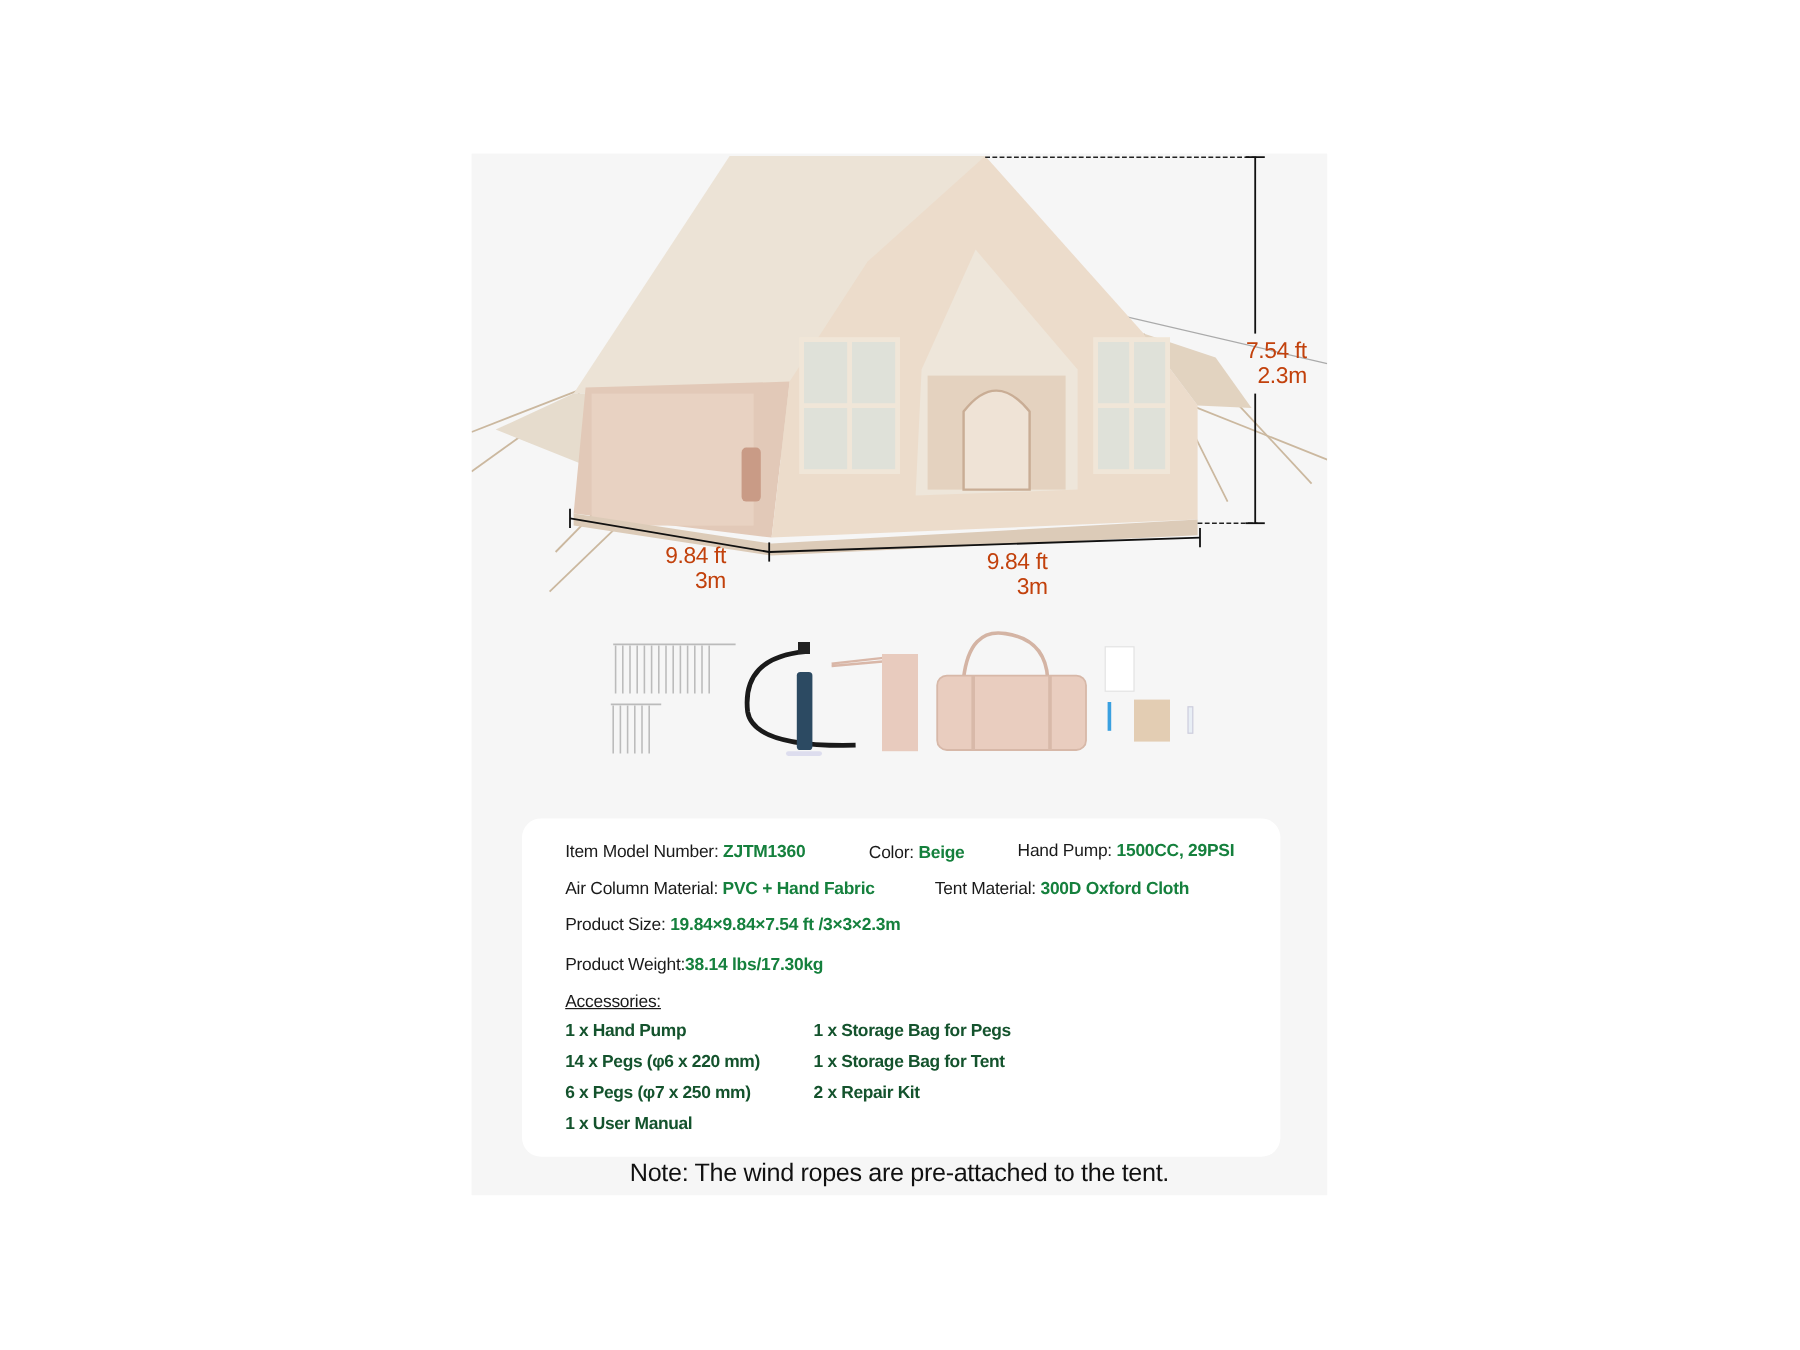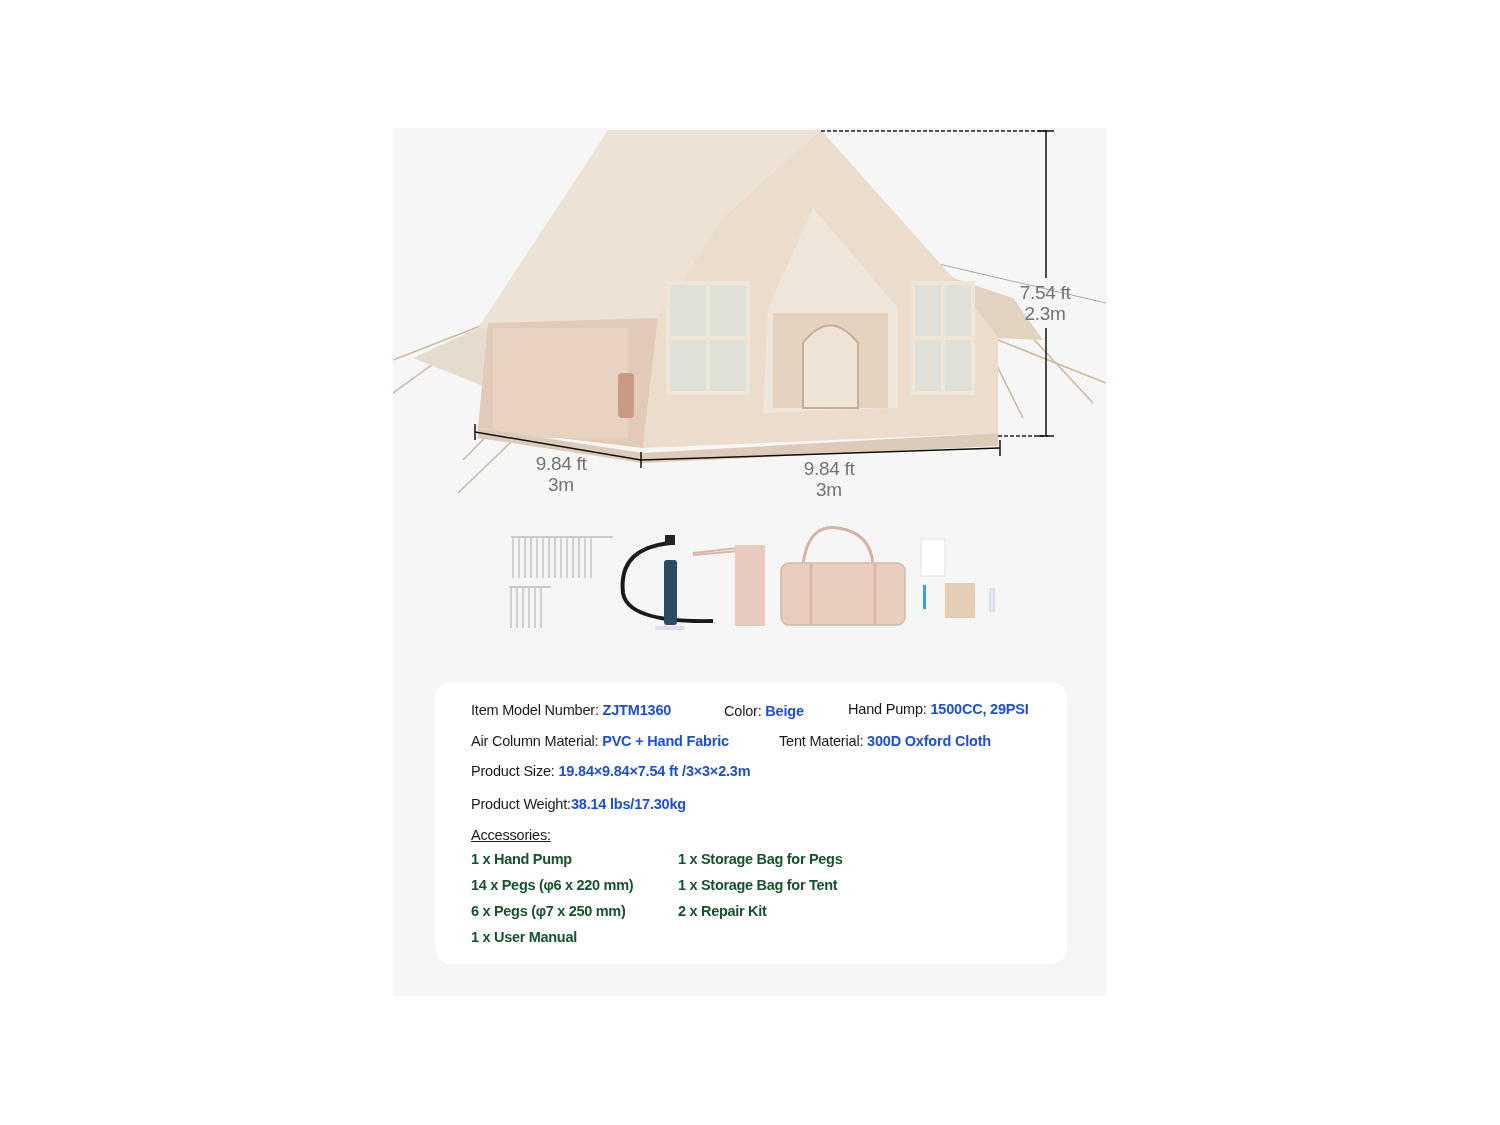--- a/index.html
+++ b/index.html
@@ -1,23 +1,23 @@
 <!DOCTYPE html>
 <html><head>
   <meta charset="utf-8">
   <style>
     html, body { margin:0; padding:0; }
     body { width:1500px; height:1125px; background:#ffffff; position:relative; overflow:hidden; font-family:"Liberation Sans", sans-serif; }
     .panel { position:absolute; left:393px; top:128px; width:713px; height:868px; background:#f6f6f6; }
     .scene { position:absolute; left:0; top:0; width:713px; height:520px; }
-    .dim-label { position:absolute; font-size:19px; line-height:21px; color:#737373; text-align:center; letter-spacing:-0.3px; }
+    .dim-label { position:absolute; font-size:19px; line-height:21px; color:#c2410c; text-align:right; letter-spacing:-0.3px; }
     .accessories-row { position:absolute; left:0; top:395px; width:713px; height:135px; }
     .spec-card { position:absolute; left:42px; top:554px; width:632px; height:282px; background:#ffffff; border-radius:16px; }
     .spec-line { position:absolute; font-size:14.5px; color:#1a1a1a; white-space:nowrap; letter-spacing:-0.2px; }
-    .spec-line .v { color:#1d4ed8; font-weight:bold; }
+    .spec-line .v { color:#15803d; font-weight:bold; }
     .acc-item { position:absolute; font-size:14.5px; color:#14532d; font-weight:bold; white-space:nowrap; letter-spacing:-0.3px; }
     .note { position:absolute; left:0; top:838px; width:713px; text-align:center; font-size:21px; color:#111; letter-spacing:-0.3px; }
   </style>
 </head>
 <body>
 
 <div class="panel">
 
   <svg class="scene" viewBox="0 0 713 520" width="713" height="520">
 
@@ -165,13 +165,14 @@
     <div class="spec-line" style="left:36px;top:145px;text-decoration:underline;">Accessories:</div>
     <div class="acc-item" style="left:36px;top:169px;">1 x Hand Pump</div>
     <div class="acc-item" style="left:36px;top:195px;">14 x Pegs (φ6 x 220 mm)</div>
     <div class="acc-item" style="left:36px;top:221px;">6 x Pegs (φ7 x 250 mm)</div>
     <div class="acc-item" style="left:36px;top:247px;">1 x User Manual</div>
     <div class="acc-item" style="left:243px;top:169px;">1 x Storage Bag for Pegs</div>
     <div class="acc-item" style="left:243px;top:195px;">1 x Storage Bag for Tent</div>
     <div class="acc-item" style="left:243px;top:221px;">2 x Repair Kit</div>
   </div>
 
+  <div class="note">Note: The wind ropes are pre-attached to the tent.</div>
 </div>
 
 </body></html>

